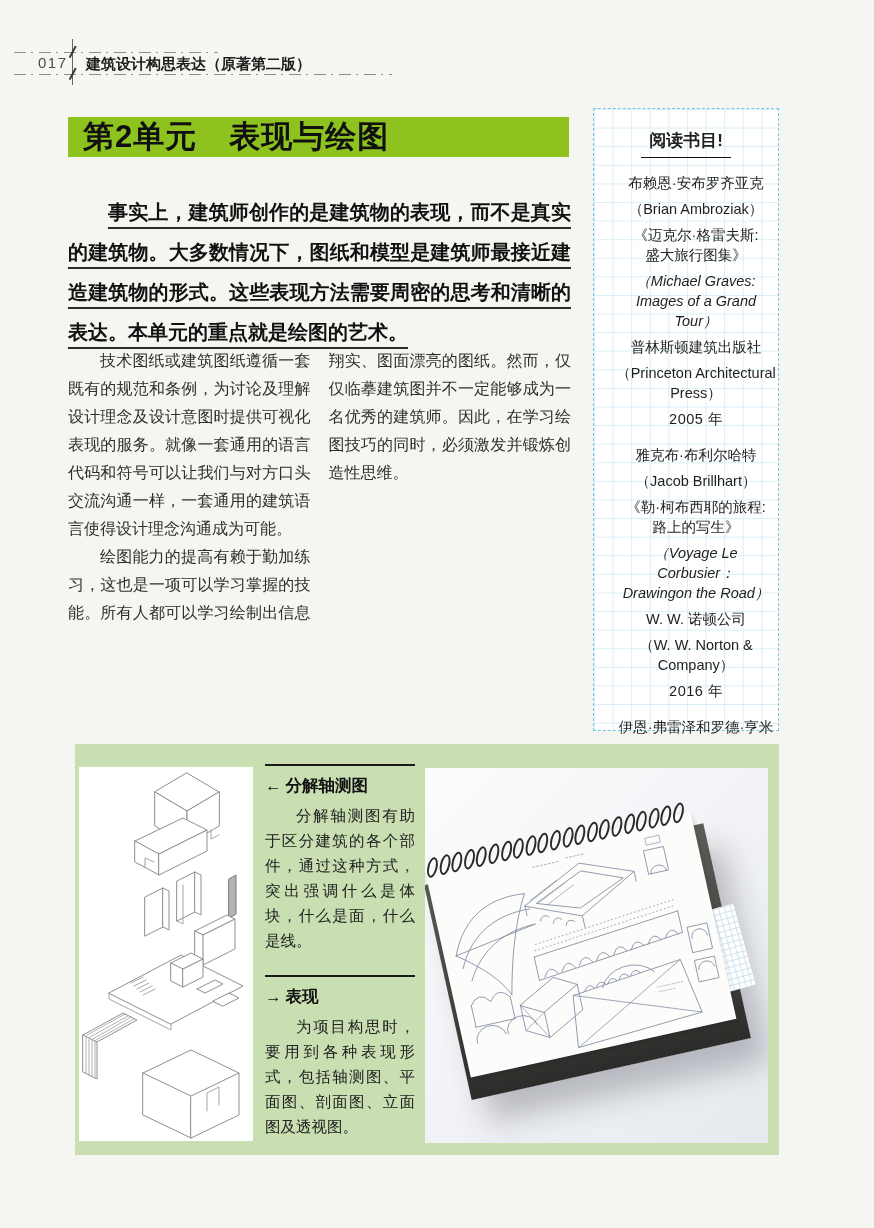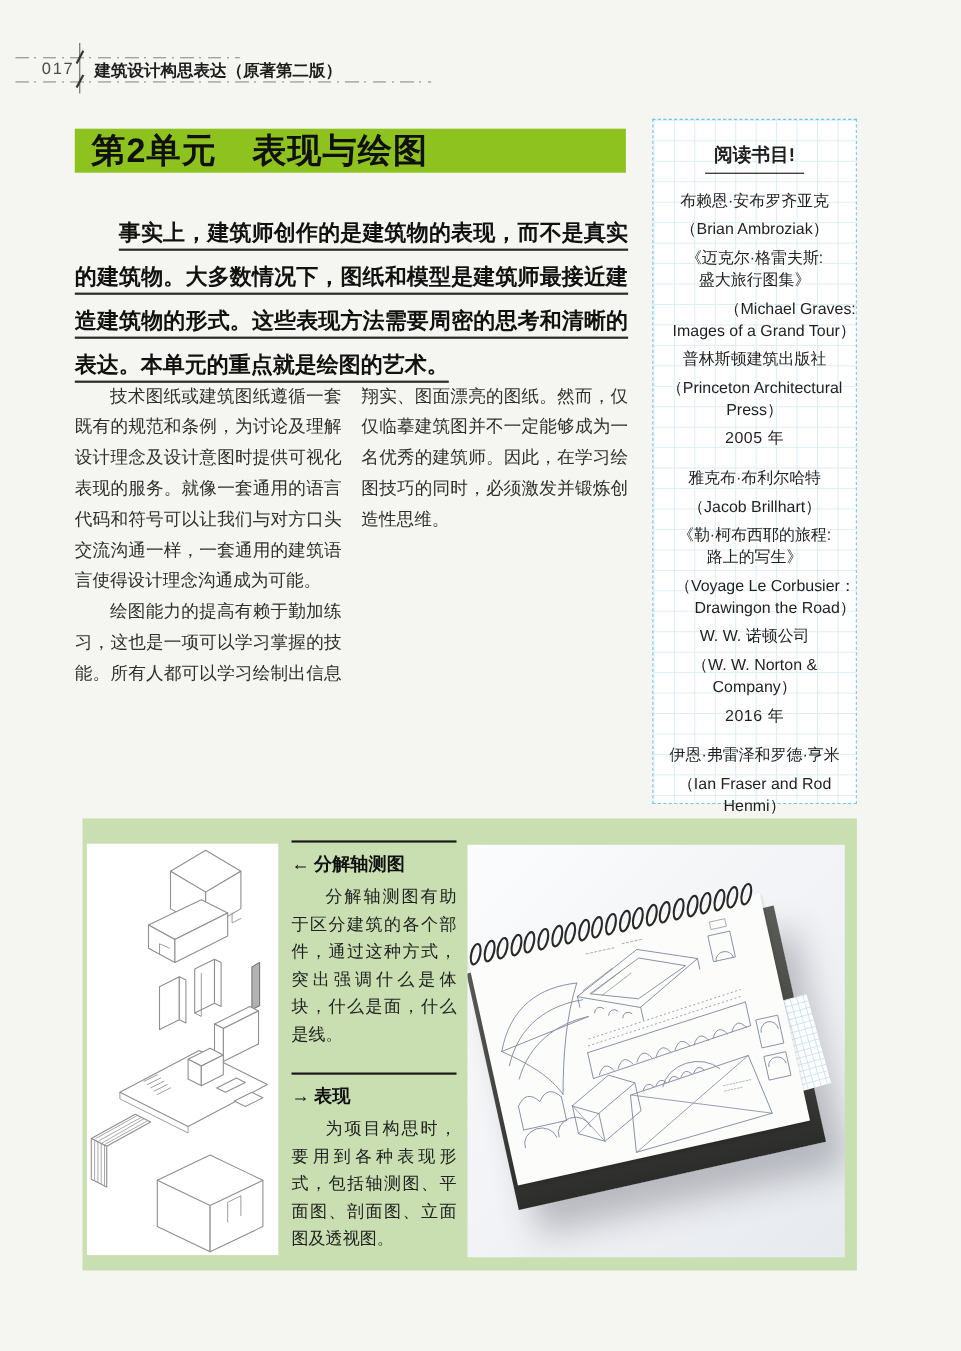--- a/index.html
+++ b/index.html
@@ -46,22 +46,22 @@
   
   .reading{left:593px;top:108px;width:186px;height:623px;box-sizing:border-box;
     background:#ffffff;
     background-image:linear-gradient(#dbeef7 1px,transparent 1px),linear-gradient(90deg,#dbeef7 1px,transparent 1px);
     background-size:18.6px 18.6px;
     border:1.6px dashed #74c7e3;
     text-align:center;padding-top:22px;font-size:14.5px;line-height:20px;color:#1f1f1f;}
   .rl-title{margin:0 0 15px 0;font-size:17px;font-weight:bold;}
   .rl-title span{display:inline-block;border-bottom:1.6px solid #111;padding:0 8px 6px 8px;}
   .entry{margin-bottom:16px;}
-  .entry > div{margin-bottom:6px;}
-  .it{text-align:right;}
+  .entry > div{margin-bottom:6px;margin-left:20px;}
+  .it{font-style:italic;}
   .yr{letter-spacing:.5px;}
 
   
   .figure-panel{left:75px;top:744px;width:704px;height:411px;background:#c9dfb2;}
   .axon-box{left:4px;top:23px;width:174px;height:374px;background:#fff;}
   .axon-box svg{display:block;width:100%;height:100%;}
 
   .caption{position:absolute;width:150px;}
   .cap1{left:190px;top:20px;}
   .cap2{left:190px;top:231px;}

